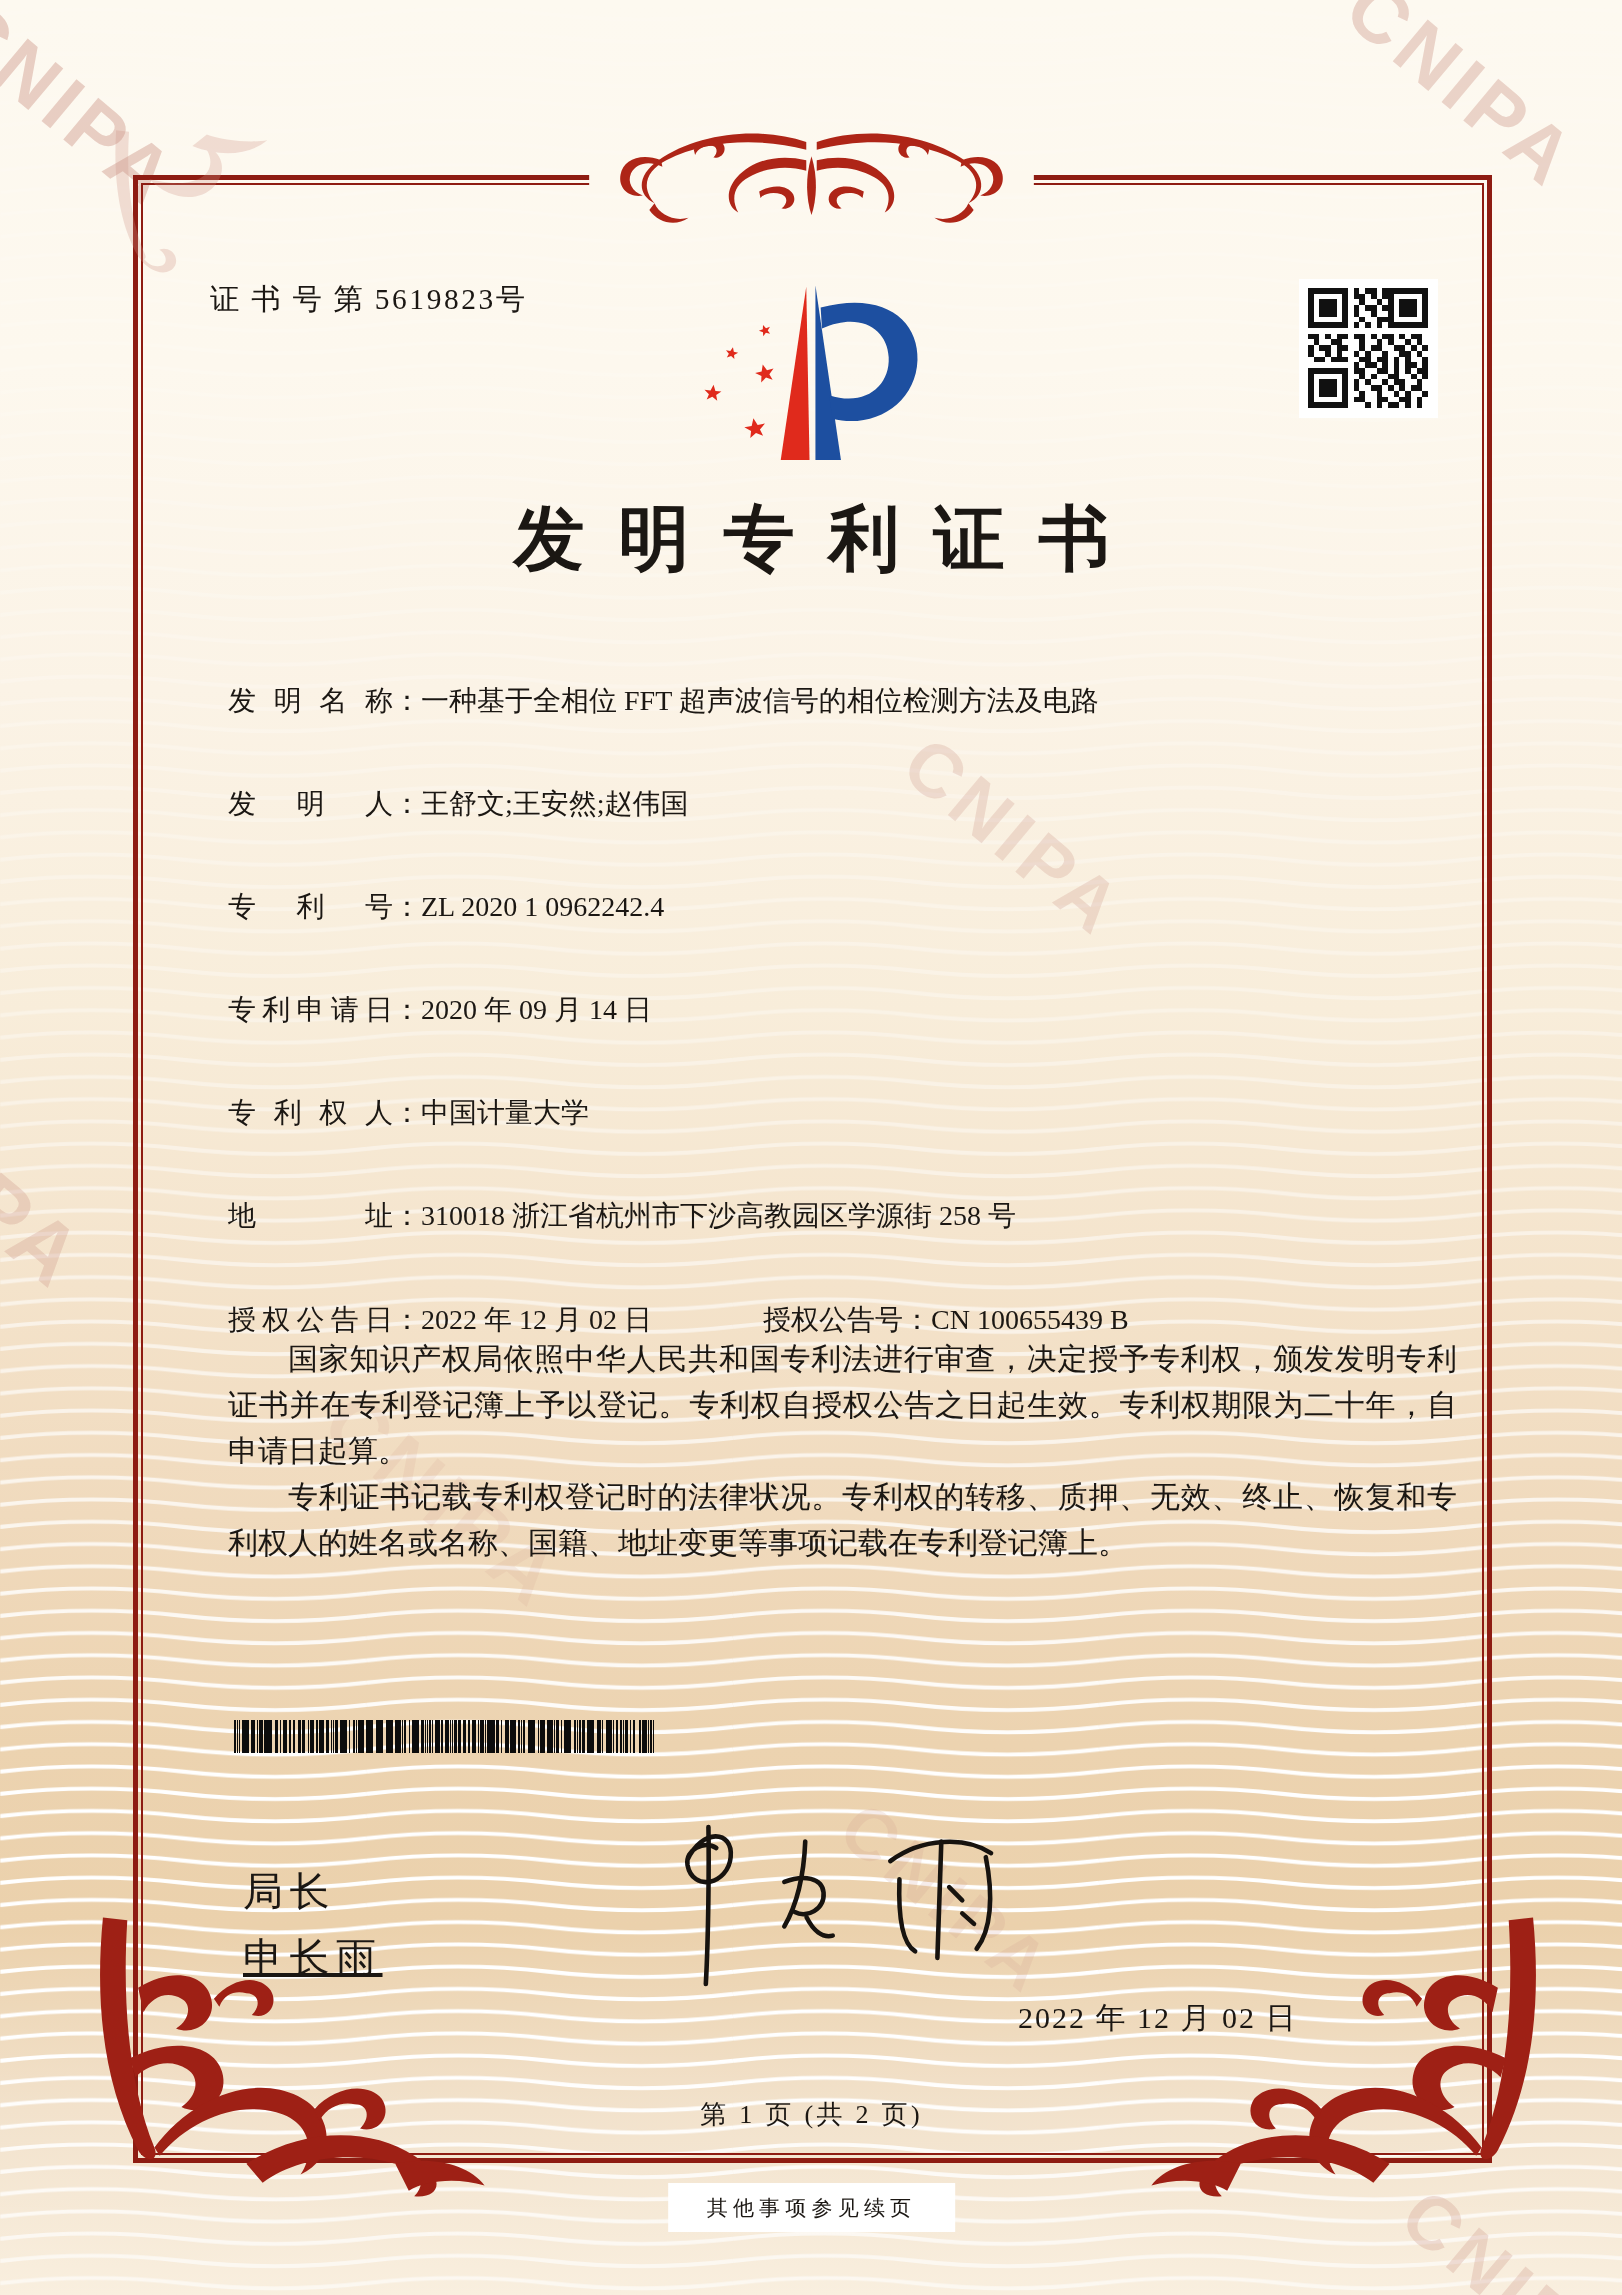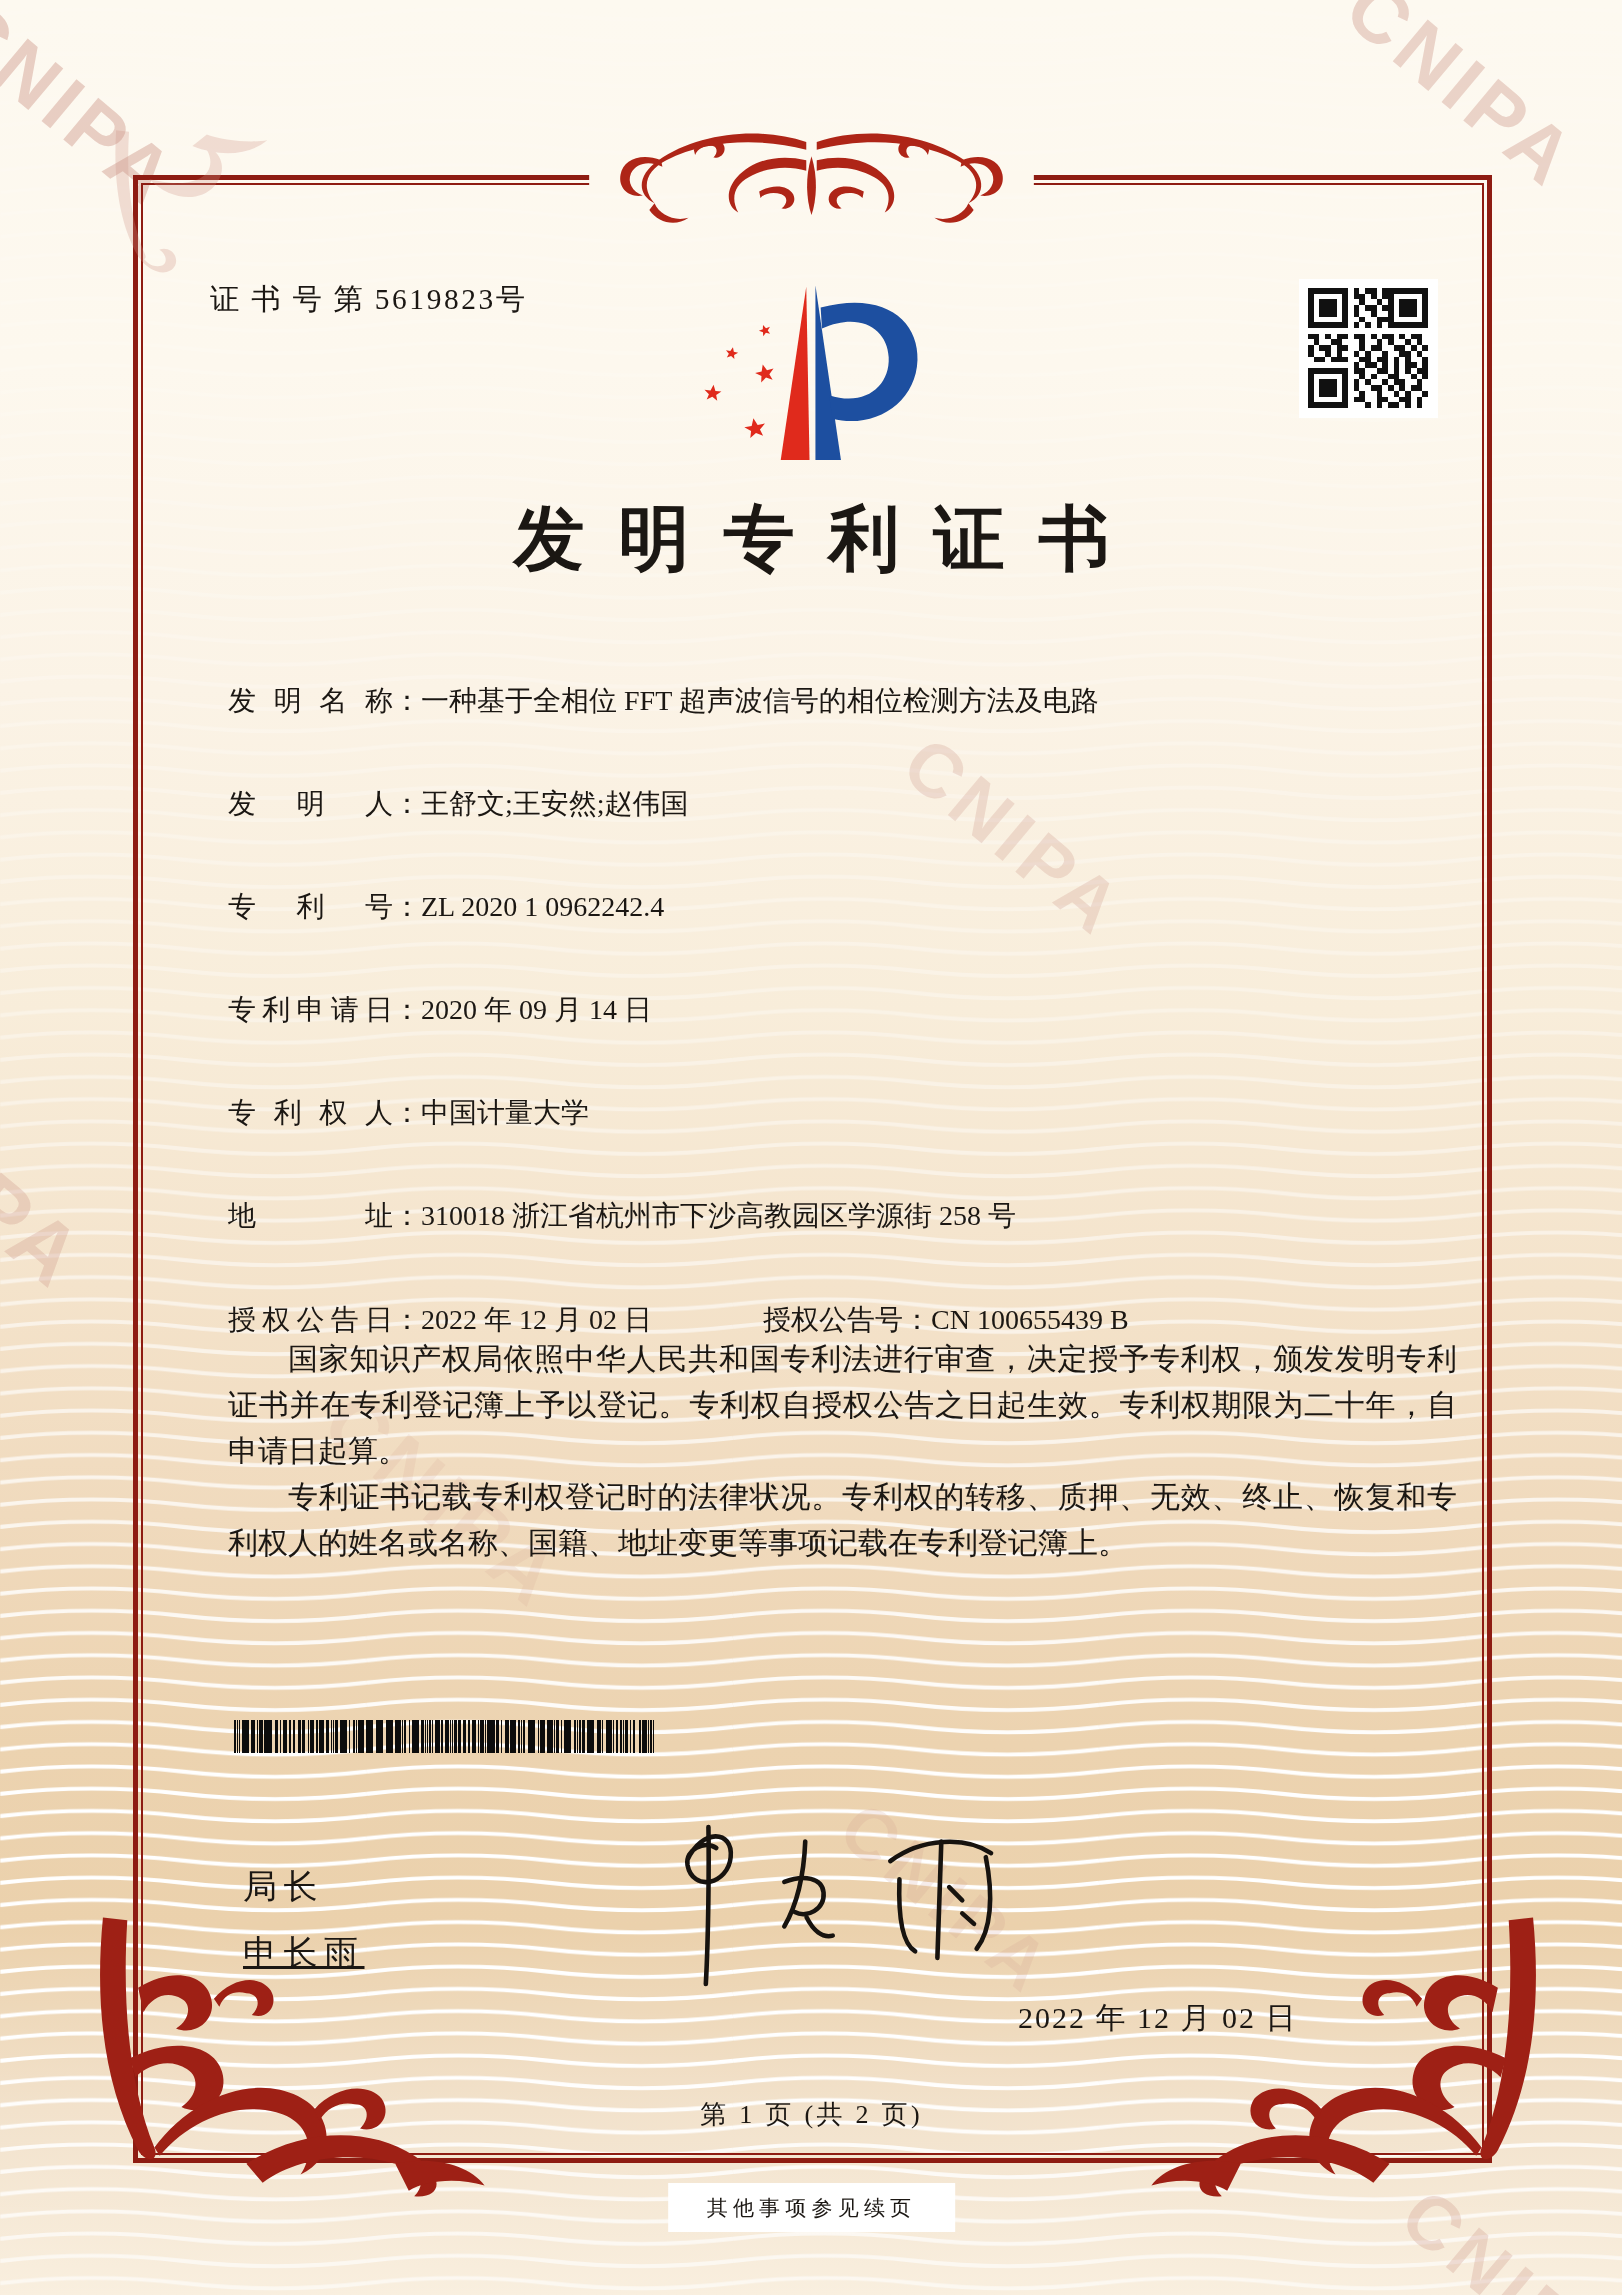--- a/index.html
+++ b/index.html
@@ -37,21 +37,21 @@
          text-align:justify;}
   .paras p{margin:0;text-indent:60px;}
   .barcode{position:absolute;left:234px;top:1720px;width:422px;height:33px;
     background-image:
       repeating-linear-gradient(90deg,#0c0c0c 0 1.3px,transparent 1.3px 4.6px),
       repeating-linear-gradient(90deg,#0c0c0c 0 2px,transparent 2px 8.5px),
       repeating-linear-gradient(90deg,#0c0c0c 0 0.7px,transparent 0.7px 3.3px),
       repeating-linear-gradient(90deg,transparent 0 11px,#0c0c0c 11px 13.7px,transparent 13.7px 19px);
   }
   .signer{font-family:"Liberation Sans","DejaVu Sans",sans-serif;font-weight:500;
-          font-size:34px;letter-spacing:6.5px;left:243px;}
+          font-size:40px;letter-spacing:6.5px;left:243px;}
   .signer.t{top:1864px;}
   .signer.n{top:1930px;text-decoration:underline;}
   .date{left:1018px;top:1998px;font-size:30px;letter-spacing:2px;}
   .page-ind{left:0;right:0;top:2097px;text-align:center;font-size:26px;letter-spacing:3.3px;}
   .note{left:50%;transform:translateX(-50%);top:2183px;background:#ffffff;
         padding:10.5px 39px;font-size:21px;letter-spacing:5.2px;white-space:nowrap;}
   .qrbox{left:1299px;top:279px;width:139px;height:139px;background:#fff;padding:0;}
   .qrbox svg{position:absolute;left:9.2px;top:9.2px;}
   .logo{left:691px;top:267px;}
   .ornament-top{left:563px;top:113px;}

